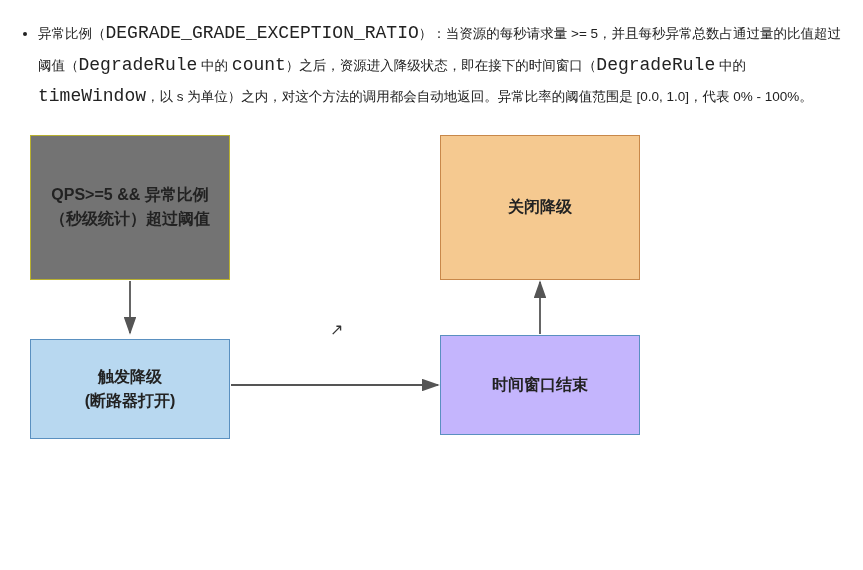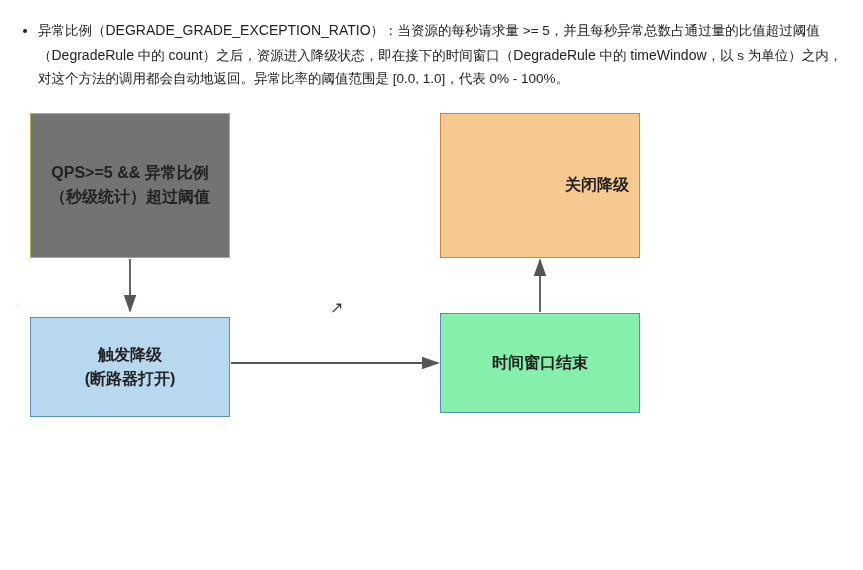--- a/index.html
+++ b/index.html
@@ -22,22 +22,22 @@
     .description ul {
       list-style: disc;
       padding-left: 18px;
     }
 
     .description li {
       margin-bottom: 4px;
     }
 
     code, .mono {
-      font-family: Liberation Sans, sans-serif;
-      font-size: 14px;
+      font-family: Liberation Mono, monospace;
+      font-size: 18px;
     }
 
     .diagram-area {
       display: flex;
       flex-direction: column;
       align-items: flex-start;
       margin-top: 10px;
       position: relative;
       width: 780px;
       height: 310px;
@@ -66,34 +66,33 @@
       left: 10px;
     }
 
     .box-orange {
       background: #f5c990;
       border-color: #c8884a;
       width: 200px;
       height: 145px;
       top: 0;
       left: 420px;
-      justify-content: flex-end;
     }
 
     .box-blue-left {
       background: #b8d8f0;
       border-color: #5a90c0;
       width: 200px;
       height: 100px;
       top: 204px;
       left: 10px;
     }
 
     .box-blue-right {
-      background: #86efac;
+      background: #c4b5fd;
       border-color: #5a90c0;
       width: 200px;
       height: 100px;
       top: 200px;
       left: 420px;
     }
 
     
     .arrow-svg {
       position: absolute;

